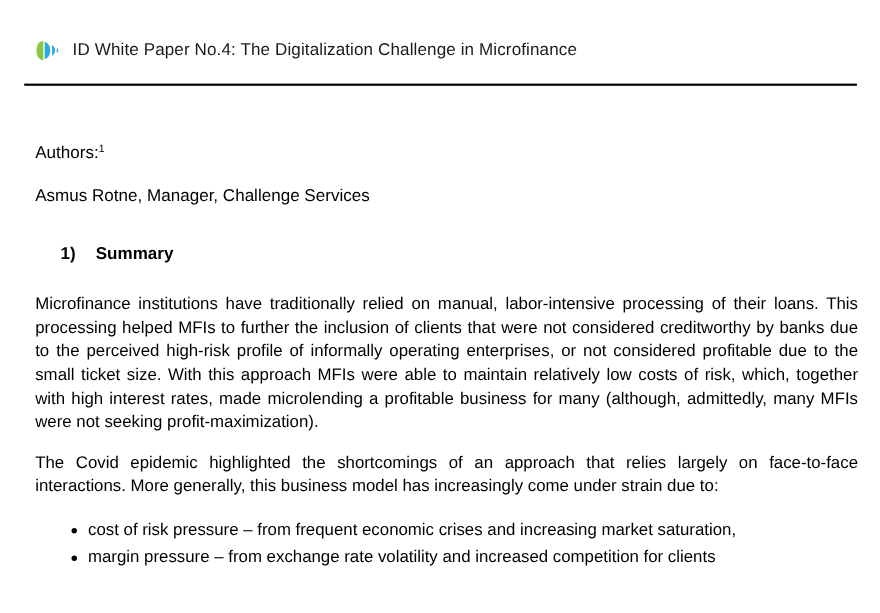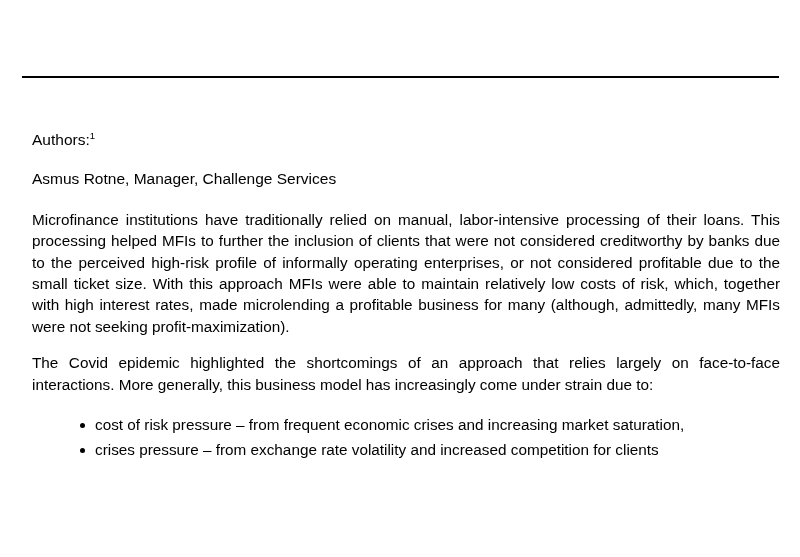--- a/index.html
+++ b/index.html
@@ -95,21 +95,21 @@
     margin: 0 0 15px 0;
     text-align: justify;
     text-justify: inter-word;
   }
   .body-para.last-of-block {
     margin-bottom: 20px;
   }
 
   .bullet-list {
     list-style: none;
-    margin: 15px;
+    margin: 0;
     padding: 0;
   }
   .bullet-item {
     font-size: 15.3px;
     line-height: 1.37;
     margin: 0 0 4px 0;
     padding-left: 48px;
     position: relative;
   }
   .bullet-item::before {
@@ -121,33 +121,43 @@
     height: 5px;
     border-radius: 50%;
     background: #000000;
   }
 </style>
 </head>
 <body>
 
 <div class="page">
 
+  <div class="doc-header">
+    <svg class="brand-logo" viewBox="0 0 22 20" aria-hidden="true">
+      <path d="M7.4 1.2 C3.6 1.2 1.2 4.6 1.2 9.9 C1.2 15.2 3.6 18.6 7.4 18.6 Z" fill="#8CC63E"></path>
+      <path d="M8.6 2.2 C11.6 2.6 13.6 5.8 13.6 9.9 C13.6 14.0 11.6 17.2 8.6 17.6 Z" fill="#29ABE2"></path>
+      <path d="M15.4 5.0 C17.1 6.1 18.1 7.9 18.1 9.9 C18.1 11.9 17.1 13.7 15.4 14.8 Z" fill="#29ABE2"></path>
+      <path d="M19.6 7.6 C20.5 8.2 21.0 9.0 21.0 9.9 C21.0 10.8 20.5 11.6 19.6 12.2 Z" fill="#29ABE2"></path>
+    </svg>
+    <span class="header-title">ID White Paper No.4: The Digitalization Challenge in Microfinance</span>
+  </div>
 
   <div class="header-rule"></div>
 
   <div class="content">
 
     <p class="authors-label"><span>Authors:</span><sup>1</sup></p>
 
     <p class="author-line">Asmus Rotne, Manager, Challenge Services</p>
 
+    <h2 class="section-heading"><span class="num">1)</span><span>Summary</span></h2>
 
     <p class="body-para">Microfinance institutions have traditionally relied on manual, labor-intensive processing of their loans. This processing helped MFIs to further the inclusion of clients that were not considered creditworthy by banks due to the perceived high-risk profile of informally operating enterprises, or not considered profitable due to the small ticket size. With this approach MFIs were able to maintain relatively low costs of risk, which, together with high interest rates, made microlending a profitable business for many (although, admittedly, many MFIs were not seeking profit-maximization).</p>
     <p class="body-para last-of-block">The Covid epidemic highlighted the shortcomings of an approach that relies largely on face-to-face interactions. More generally, this business model has increasingly come under strain due to:</p>
 
     <ul class="bullet-list">
       <li class="bullet-item">cost of risk pressure – from frequent economic crises and increasing market saturation,</li>
-      <li class="bullet-item">crises pressure – from exchange rate volatility and increased competition for clients</li>
+      <li class="bullet-item">margin pressure – from exchange rate volatility and increased competition for clients</li>
 
     </ul>
 
   </div>
 </div>
 
 </body></html>

